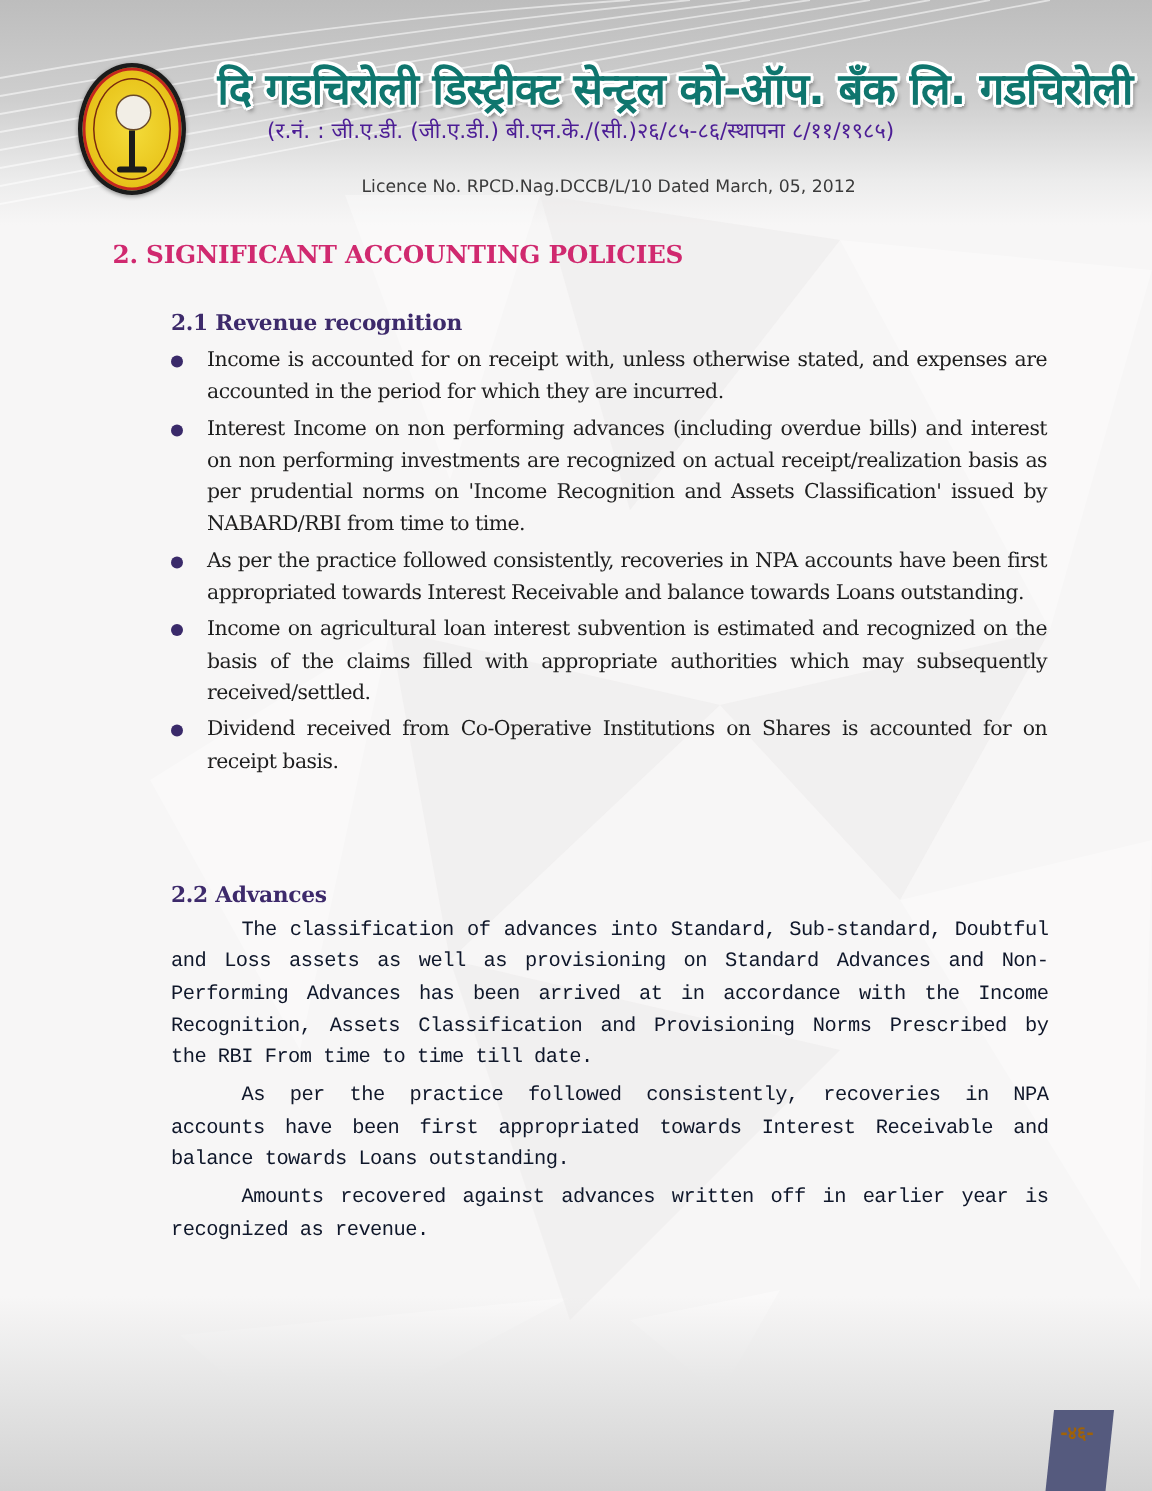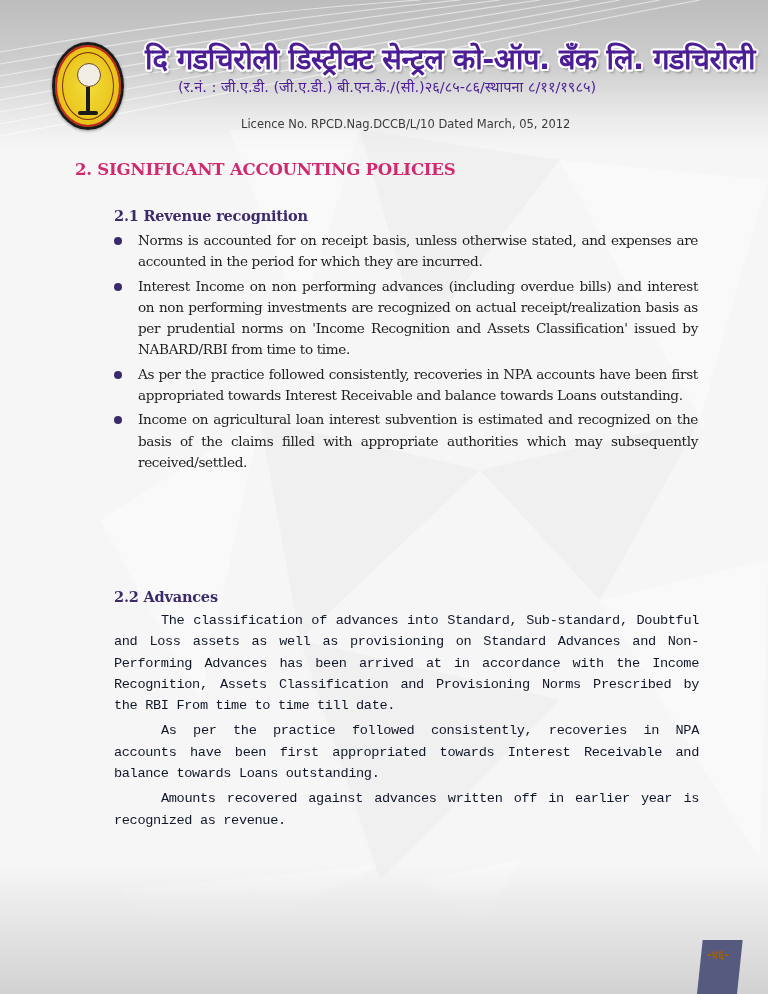--- a/index.html
+++ b/index.html
@@ -36,21 +36,21 @@
   .logo .stem {
     position: absolute; left: 31px; top: 42px; width: 4px; height: 26px; background: #1b1b1b;
   }
   .logo .base {
     position: absolute; left: 23px; top: 66px; width: 20px; height: 4px; border-radius: 2px; background: #1b1b1b;
   }
 
   .org-title {
     position: absolute; left: 145px; top: 38px; width: 600px;
     font-family: "DejaVu Sans", "Liberation Sans", sans-serif;
-    font-size: 29px; font-weight: bold; color: #4c1d95; letter-spacing: -0.5px;
+    font-size: 29px; font-weight: bold; color: #0f766e; letter-spacing: -0.5px;
     text-shadow: 2px 0 0 #fff, -2px 0 0 #fff, 0 2px 0 #fff, 0 -2px 0 #fff,
                  1.5px 1.5px 0 #fff, -1.5px -1.5px 0 #fff, 1.5px -1.5px 0 #fff, -1.5px 1.5px 0 #fff,
                  2px 3px 3px rgba(0,0,0,0.45);
     white-space: nowrap;
     text-align: center;
   }
   .reg-line {
     position: absolute; left: 178px; top: 76px;
     font-family: "DejaVu Sans", "Liberation Sans", sans-serif;
     font-size: 14.5px; color: #4c1d95; white-space: nowrap;
@@ -147,24 +147,25 @@
 
   <div class="org-title">दि गडचिरोली डिस्ट्रीक्ट सेन्ट्रल को-ऑप. बँक लि. गडचिरोली</div>
   <div class="reg-line">(र.नं. : जी.ए.डी. (जी.ए.डी.) बी.एन.के./(सी.)२६/८५-८६/स्थापना ८/११/१९८५)</div>
   <div class="licence-line">Licence No. RPCD.Nag.DCCB/L/10 Dated March, 05, 2012</div>
 
   <h1 class="section-heading">2. SIGNIFICANT ACCOUNTING POLICIES</h1>
 
   <h2 class="sub-heading" style="top:207px">2.1 Revenue recognition</h2>
 
   <ul class="bullets">
-    <li><span class="dot"></span><span>Norms is accounted for on receipt basis, unless otherwise stated, and expenses are accounted in the period for which they are incurred.</span></li>
+    <li><span class="dot"></span><span>Income is accounted for on receipt with, unless otherwise stated, and expenses are accounted in the period for which they are incurred.</span></li>
     <li><span class="dot"></span><span>Interest Income on non performing advances (including overdue bills) and interest on non performing investments are recognized on actual receipt/realization basis as per prudential norms on 'Income Recognition and Assets Classification' issued by NABARD/RBI from time to time.</span></li>
     <li><span class="dot"></span><span>As per the practice followed consistently, recoveries in NPA accounts have been first appropriated towards Interest Receivable and balance towards Loans outstanding.</span></li>
     <li><span class="dot"></span><span>Income on agricultural loan interest subvention is estimated and recognized on the basis of the claims filled with appropriate authorities which may subsequently received/settled.</span></li>
+    <li><span class="dot"></span><span>Dividend received from Co-Operative Institutions on Shares is accounted for on receipt basis.</span></li>
   </ul>
 
   <h2 class="sub-heading" style="top:588px">2.2  Advances</h2>
 
   <div class="para-block">
     <p>The classification of advances into Standard, Sub-standard, Doubtful and Loss assets as well as provisioning on Standard Advances and Non-Performing Advances has been arrived at in accordance with the Income Recognition, Assets Classification and Provisioning Norms Prescribed by the RBI From time to time till date.</p>
     <p>As per the practice followed consistently, recoveries in NPA accounts have been first appropriated towards Interest Receivable and balance towards Loans outstanding.</p>
     <p>Amounts recovered against advances written off in earlier year is recognized as revenue.</p>
   </div>
 

